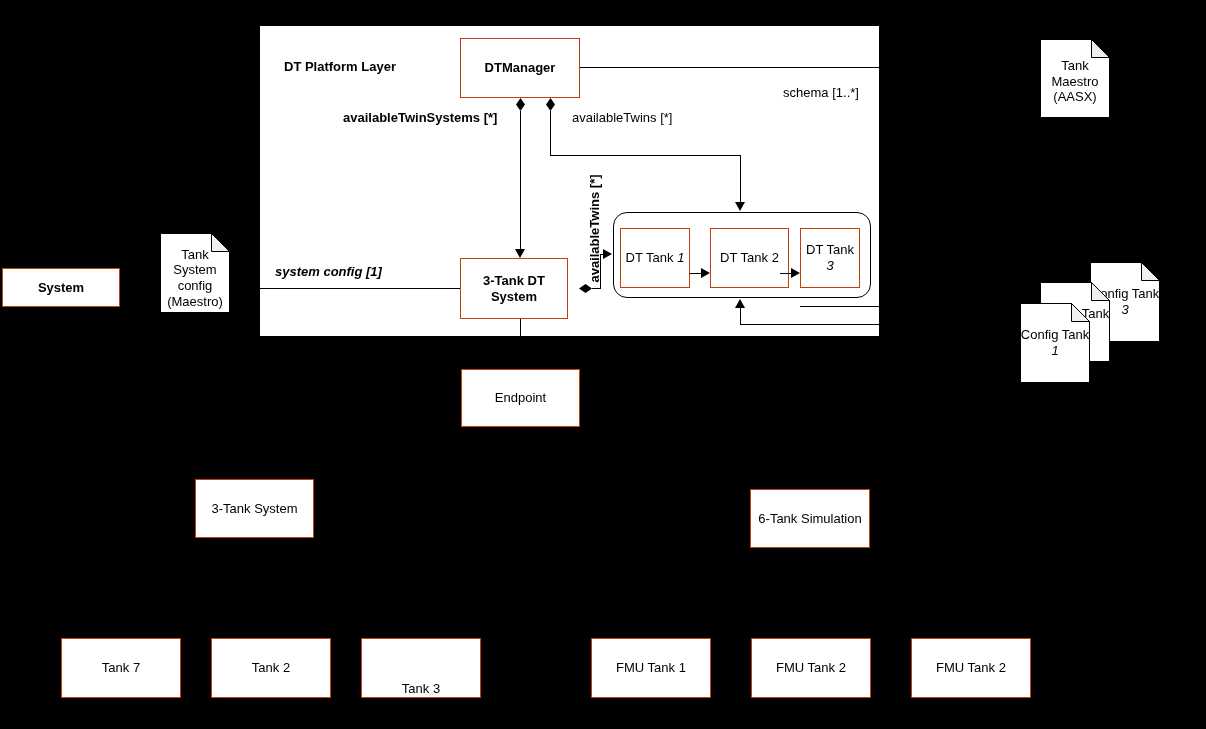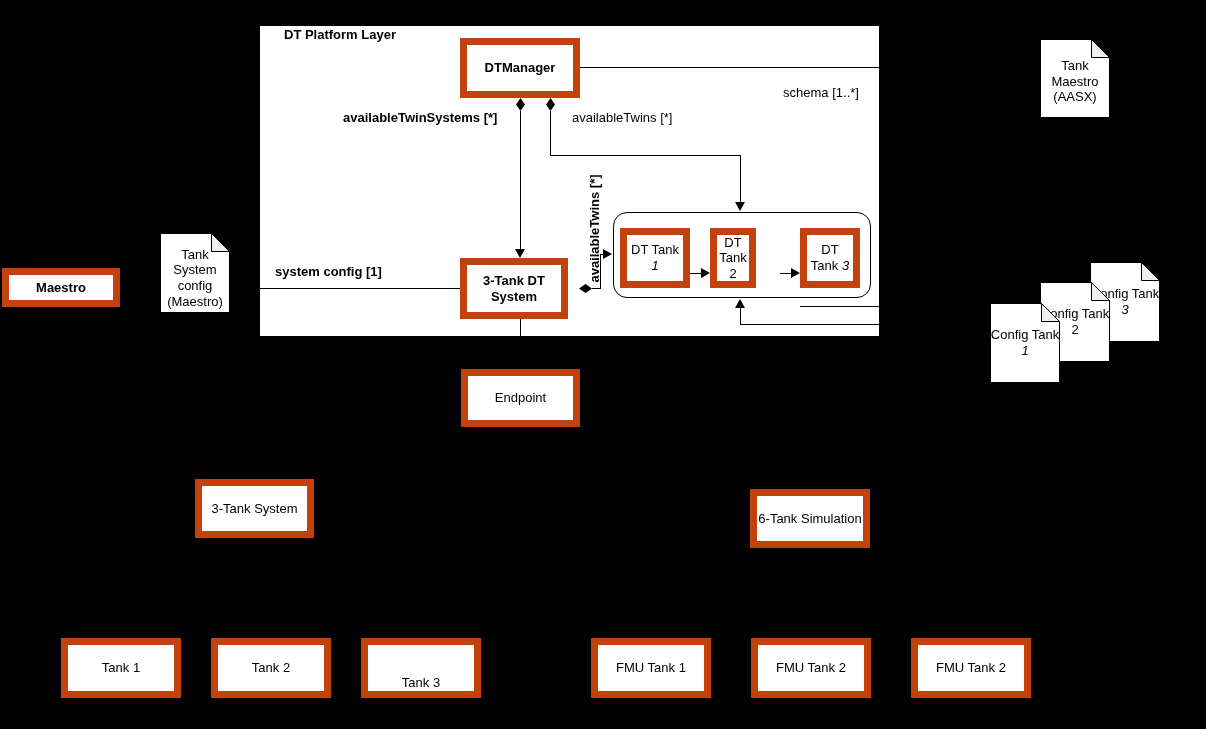--- a/index.html
+++ b/index.html
@@ -2,21 +2,21 @@
 <html><head>
 <meta charset="utf-8">
 <style>
   html,body{margin:0;padding:0;}
   body{
     width:1206px;height:729px;position:relative;overflow:hidden;
     background:#000;color:#000;
     font-family:"Liberation Sans", sans-serif;font-size:13px;
   }
   .box{
-    position:absolute;background:#fff;border:7px solid #c2410c;box-sizing:border-box;
+    position:absolute;background:#fff;border:1px solid #c2410c;box-sizing:border-box;
     display:flex;align-items:center;justify-content:center;text-align:center;
     line-height:1.2;
   }
   .bold{font-weight:bold;}
   .it{font-style:italic;}
   .panel{position:absolute;background:#fff;border:1px solid #000;box-sizing:border-box;}
   .group{position:absolute;background:#fff;border:1px solid #000;border-radius:14px;box-sizing:border-box;}
   .line{position:absolute;background:#000;}
   .lbl{position:absolute;white-space:nowrap;line-height:1.15;}
   .arr{position:absolute;width:0;height:0;}
@@ -33,39 +33,39 @@
   }
   .vlabel{
     position:absolute;transform:rotate(-90deg);text-align:center;white-space:nowrap;
     font-weight:bold;
   }
 </style>
 </head>
 <body>
 
 <div class="panel" style="left:259px;top:25px;width:621px;height:312px;"></div>
-<div class="lbl bold" style="left:271px;top:28px;padding-left:13px;">DT Platform Layer</div>
+<div class="lbl bold" style="left:271px;top:60px;padding-left:13px;">DT Platform Layer</div>
 
 <div class="line" style="left:580px;top:67px;width:300px;height:1px;"></div>
 <div class="lbl" style="left:770px;top:86px;width:102px;text-align:center;">schema [1..*]</div>
 
 <div class="diamond" style="left:516px;top:98px;width:9px;height:13px;"></div>
 <div class="line" style="left:520px;top:111px;width:1px;height:138px;"></div>
 <div class="arr down" style="left:515px;top:249px;"></div>
 <div class="lbl bold" style="left:343px;top:111px;">availableTwinSystems [*]</div>
 
 <div class="diamond" style="left:546px;top:98px;width:9px;height:13px;"></div>
 <div class="line" style="left:550px;top:111px;width:1px;height:44px;"></div>
 <div class="line" style="left:550px;top:155px;width:191px;height:1px;"></div>
 <div class="line" style="left:740px;top:155px;width:1px;height:47px;"></div>
 <div class="arr down" style="left:735px;top:202px;"></div>
 <div class="lbl" style="left:572px;top:111px;">availableTwins [*]</div>
 
 <div class="line" style="left:260px;top:288px;width:200px;height:1px;"></div>
-<div class="lbl bold" style="left:275px;top:265px;">system config [1]</div>
+<div class="lbl bold" style="left:275px;top:265px;font-style:italic;">system config [1]</div>
 
 <div class="diamond" style="left:579px;top:284px;width:13px;height:9px;"></div>
 <div class="line" style="left:592px;top:288px;width:9px;height:1px;"></div>
 <div class="line" style="left:600px;top:254px;width:1px;height:35px;"></div>
 <div class="line" style="left:600px;top:254px;width:4px;height:1px;"></div>
 <div class="arr right" style="left:603px;top:249px;"></div>
 <div class="vlabel" style="left:529px;top:221px;width:130px;height:15px;">availableTwins [*]</div>
 
 <div class="line" style="left:520px;top:319px;width:1px;height:18px;"></div>
 
@@ -83,36 +83,36 @@
 </div>
 
 <div class="group" style="left:613px;top:212px;width:258px;height:86px;"></div>
 
 <div class="box" style="left:620px;top:228px;width:70px;height:60px;">
   <span><span>DT Tank</span> <span class="it">1</span></span>
 </div>
 <div class="line" style="left:690px;top:273px;width:11px;height:1px;"></div>
 <div class="arr right" style="left:701px;top:268px;"></div>
 
-<div class="box" style="left:710px;top:228px;width:46px;height:60px;">
+<div class="box" style="left:710px;top:228px;width:79px;height:60px;">
   <span><span>DT Tank</span> <span>2</span></span>
 </div>
 <div class="line" style="left:780px;top:273px;width:11px;height:1px;"></div>
 <div class="arr right" style="left:791px;top:268px;"></div>
 
 <div class="box" style="left:800px;top:228px;width:60px;height:60px;">
   <span><span>DT Tank</span> <span class="it">3</span></span>
 </div>
 
 <div class="box" style="left:461px;top:369px;width:119px;height:58px;">
   <span>Endpoint</span>
 </div>
 
 <div class="box bold" style="left:2px;top:268px;width:118px;height:39px;">
-  <span>Maestro</span>
+  <span>System</span>
 </div>
 
 <div class="doc" style="left:160px;top:233px;width:70px;height:80px;">
   <svg width="70" height="80" viewBox="0 0 70 80">
     <path d="M0.5 0.5 H51.5 L69.5 18.5 V79.5 H0.5 Z" fill="#ffffff" stroke="#000000"></path>
     <path d="M51.5 0.5 V18.5 H69.5 Z" stroke="#000000" fill="#f0f0f0"></path>
   </svg>
   <div class="doc-text" style="padding-top:10px;">Tank System config (Maestro)</div>
 </div>
 
@@ -135,39 +135,39 @@
 </div>
 <div class="doc" style="left:1040px;top:282px;width:70px;height:80px;z-index:2;">
   <svg width="70" height="80" viewBox="0 0 70 80">
     <path d="M0.5 0.5 H51.5 L69.5 18.5 V79.5 H0.5 Z" fill="#ffffff" stroke="#000000"></path>
     <path d="M51.5 0.5 V18.5 H69.5 Z" stroke="#000000" fill="#f0f0f0"></path>
   </svg>
   <div class="doc-text">
     <span><span>Config Tank</span> <span>2</span></span>
   </div>
 </div>
-<div class="doc" style="left:990px;top:303px;width:70px;height:80px;z-index:3;">
+<div class="doc" style="left:1020px;top:303px;width:70px;height:80px;z-index:3;">
   <svg width="70" height="80" viewBox="0 0 70 80">
     <path d="M0.5 0.5 H51.5 L69.5 18.5 V79.5 H0.5 Z" fill="#ffffff" stroke="#000000"></path>
     <path d="M51.5 0.5 V18.5 H69.5 Z" stroke="#000000" fill="#f0f0f0"></path>
   </svg>
   <div class="doc-text">
     <span><span>Config Tank</span> <span class="it">1</span></span>
   </div>
 </div>
 
 <div class="box" style="left:195px;top:479px;width:119px;height:59px;">
   <span>3-Tank System</span>
 </div>
 <div class="box" style="left:750px;top:489px;width:120px;height:59px;">
   <span>6-Tank Simulation</span>
 </div>
 
 <div class="box" style="left:61px;top:638px;width:120px;height:60px;">
-  <span>Tank 1</span>
+  <span>Tank 7</span>
 </div>
 <div class="box" style="left:211px;top:638px;width:120px;height:60px;">
   <span>Tank 2</span>
 </div>
 <div class="box" style="left:361px;top:638px;width:120px;height:60px;align-items:flex-end;">
   <span>Tank 3</span>
 </div>
 <div class="box" style="left:591px;top:638px;width:120px;height:60px;">
   <span>FMU Tank 1</span>
 </div>

